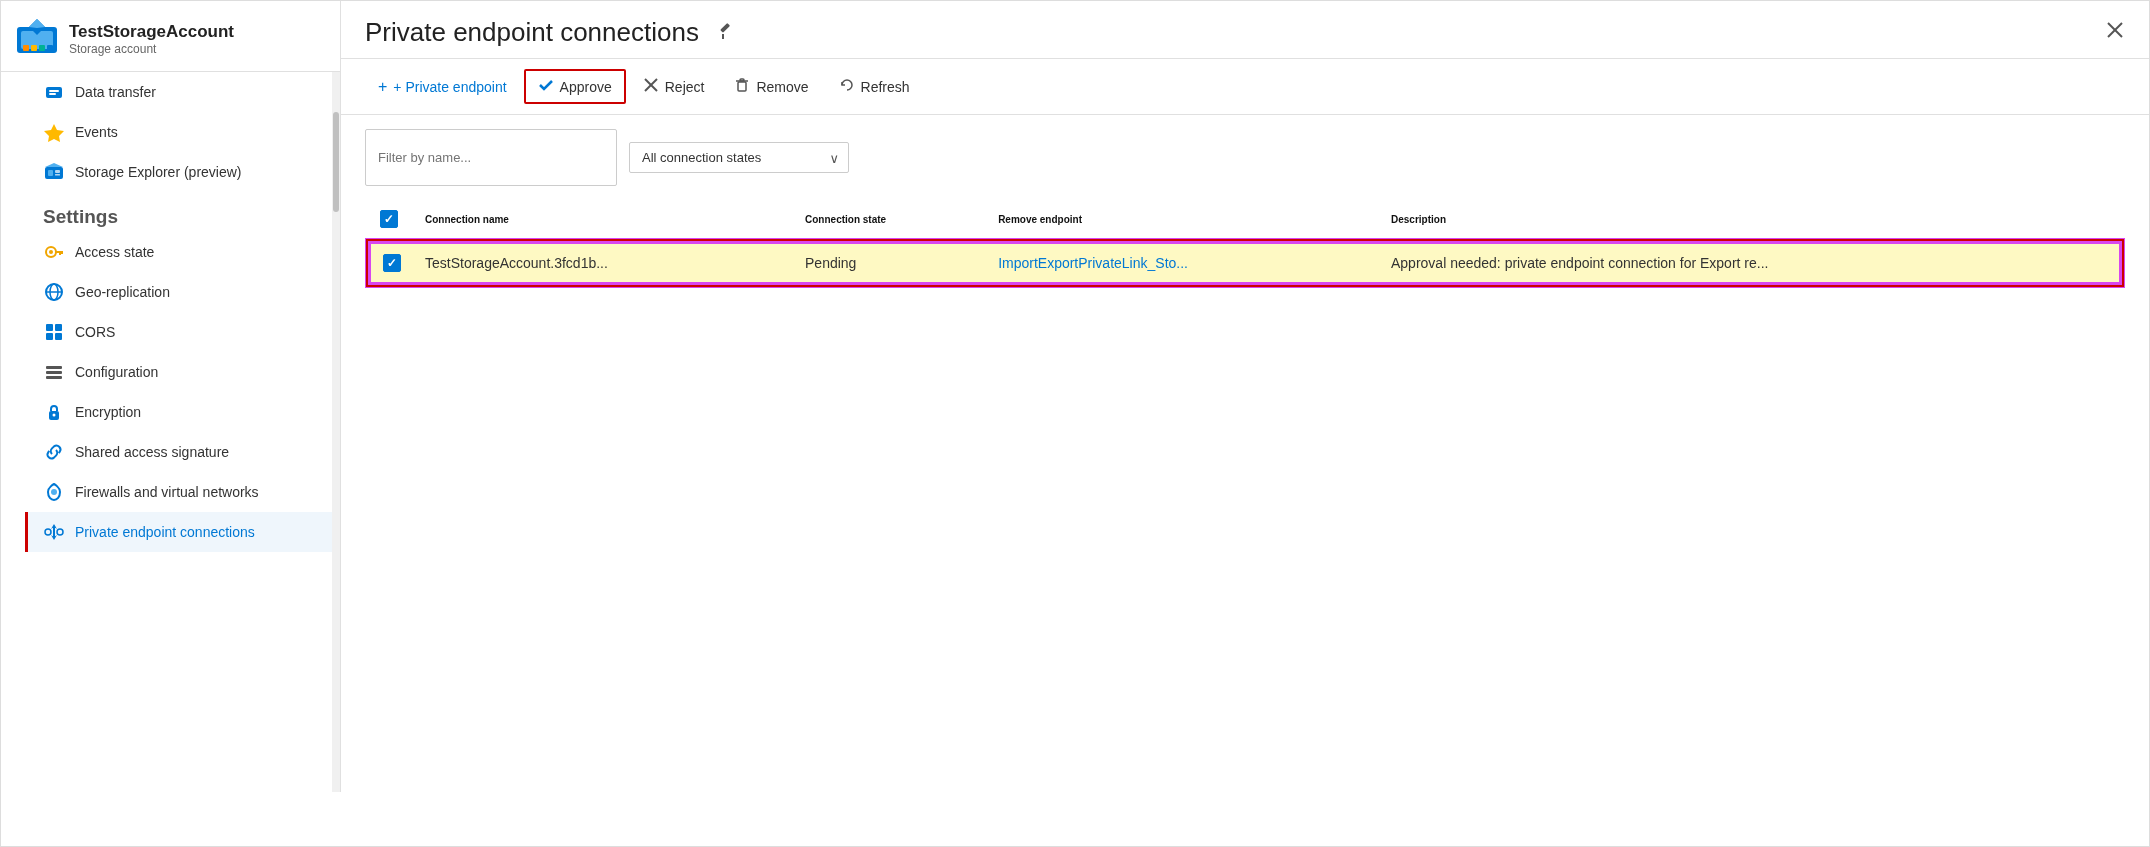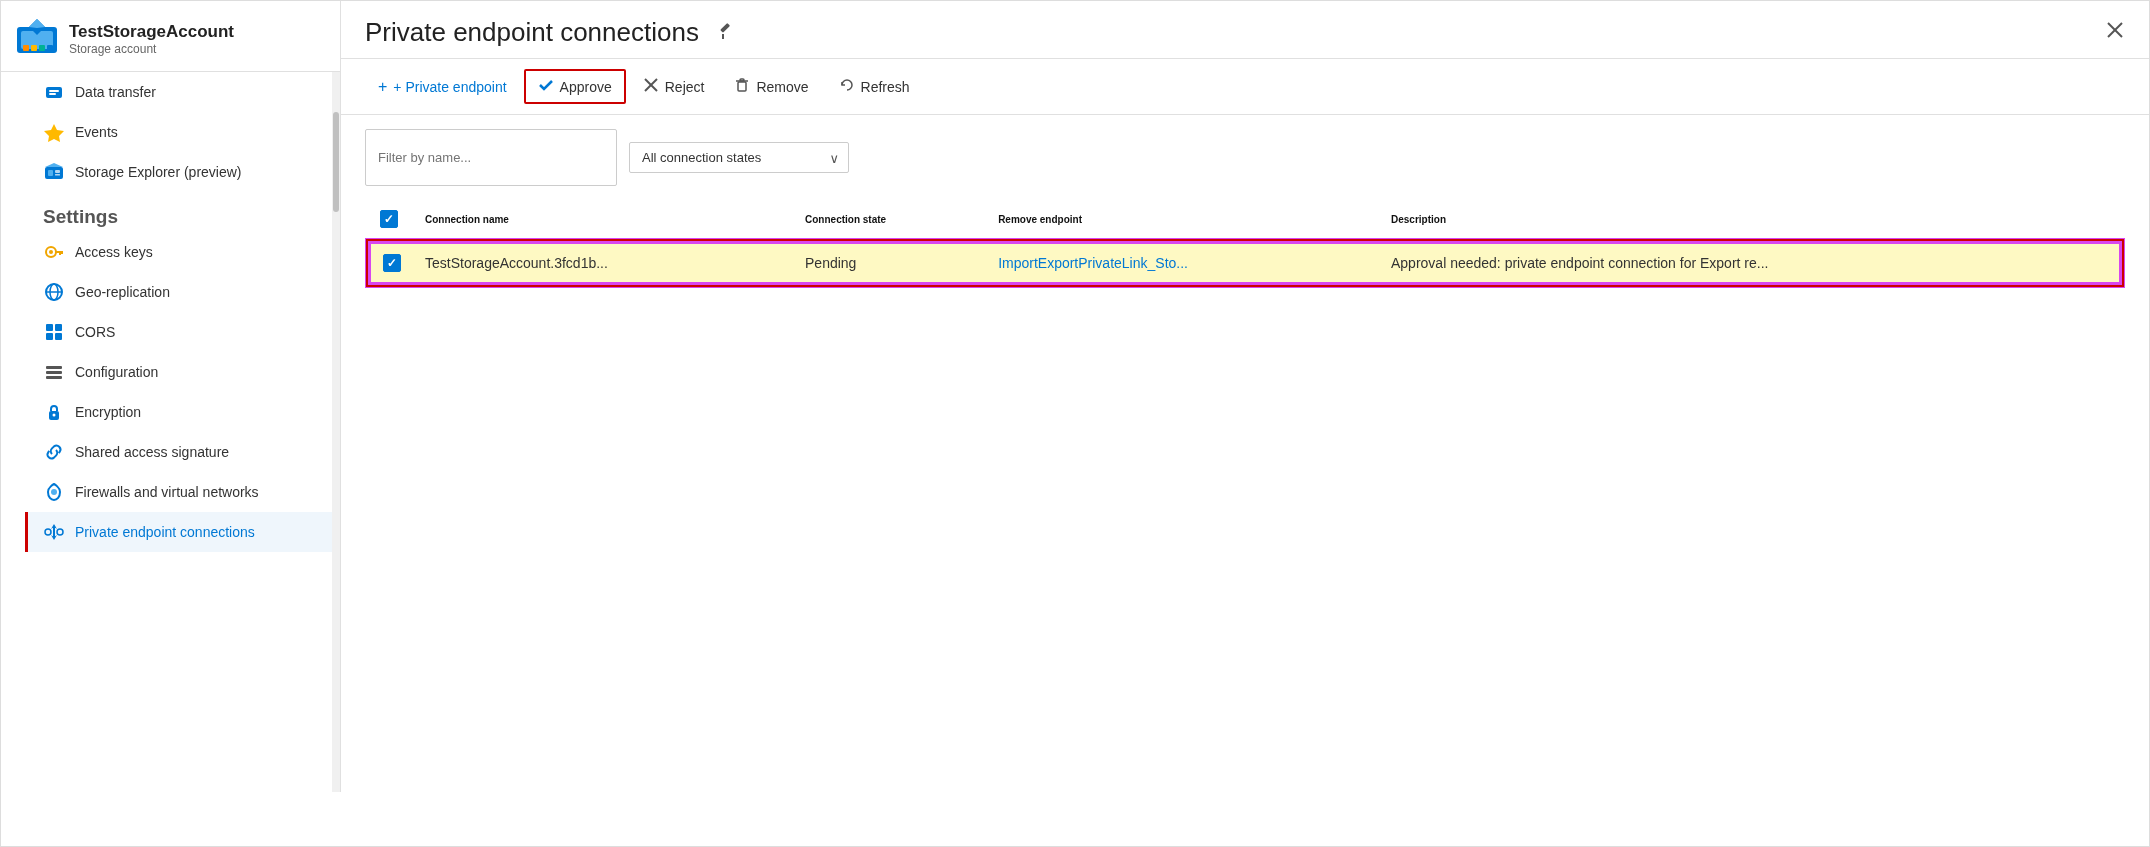--- a/index.html
+++ b/index.html
@@ -384,21 +384,21 @@
         <div class="nav-item">
           <span class="nav-icon">
             <svg width="20" height="20" viewBox="0 0 20 20">
                 <circle cx="7" cy="10" r="5" fill="none" stroke="#f0a500" stroke-width="2"></circle>
                 <circle cx="7" cy="10" r="2" fill="#f0a500"></circle>
                 <line x1="12" y1="10" x2="19" y2="10" stroke="#f0a500" stroke-width="2"></line>
                 <line x1="16" y1="10" x2="16" y2="13" stroke="#f0a500" stroke-width="2"></line>
                 <line x1="18" y1="10" x2="18" y2="12" stroke="#f0a500" stroke-width="2"></line>
               </svg>
           </span>
-          <span>Access keys</span>
+          <span>Access state</span>
         </div>
 
         <div class="nav-item">
           <span class="nav-icon">
             <svg width="20" height="20" viewBox="0 0 20 20">
                 <circle cx="10" cy="10" r="8" fill="none" stroke="#0078d4" stroke-width="2"></circle>
                 <ellipse cx="10" cy="10" rx="4" ry="8" fill="none" stroke="#0078d4" stroke-width="1.5"></ellipse>
                 <line x1="2" y1="10" x2="18" y2="10" stroke="#0078d4" stroke-width="1.5"></line>
               </svg>
           </span>

